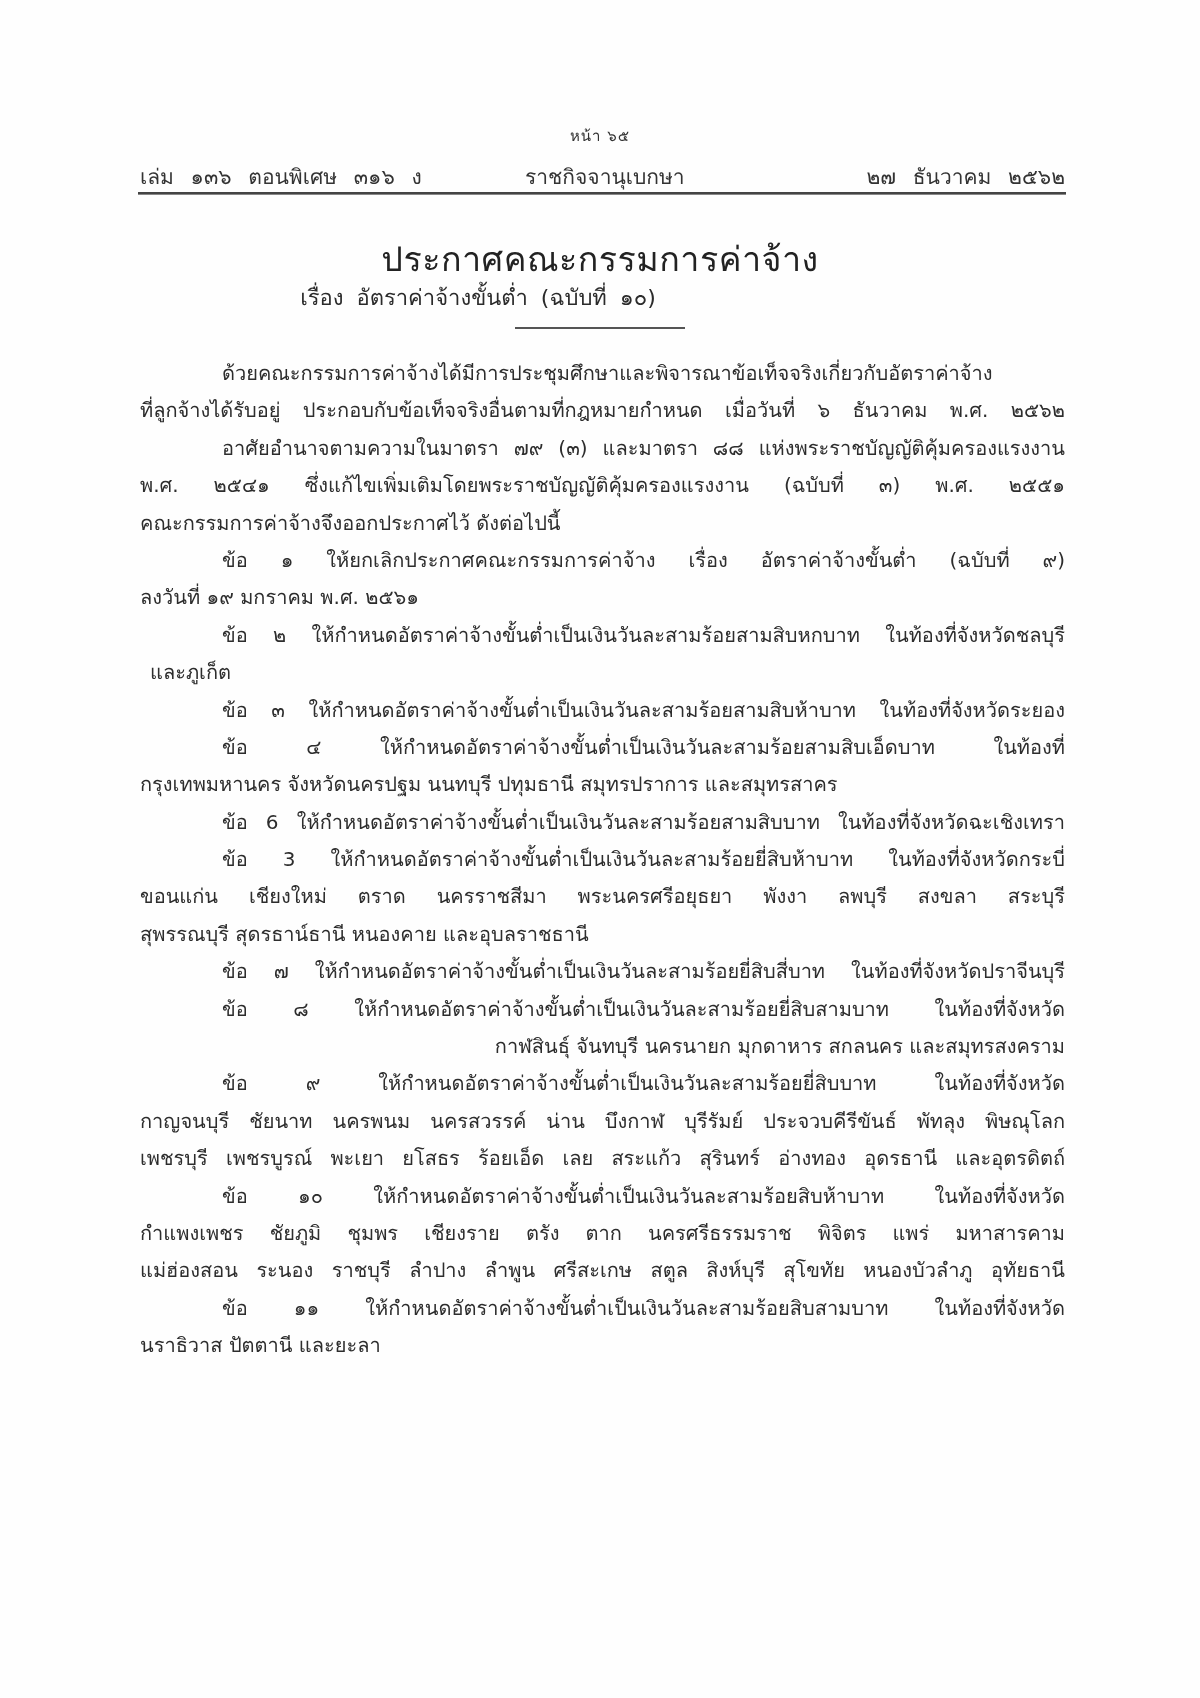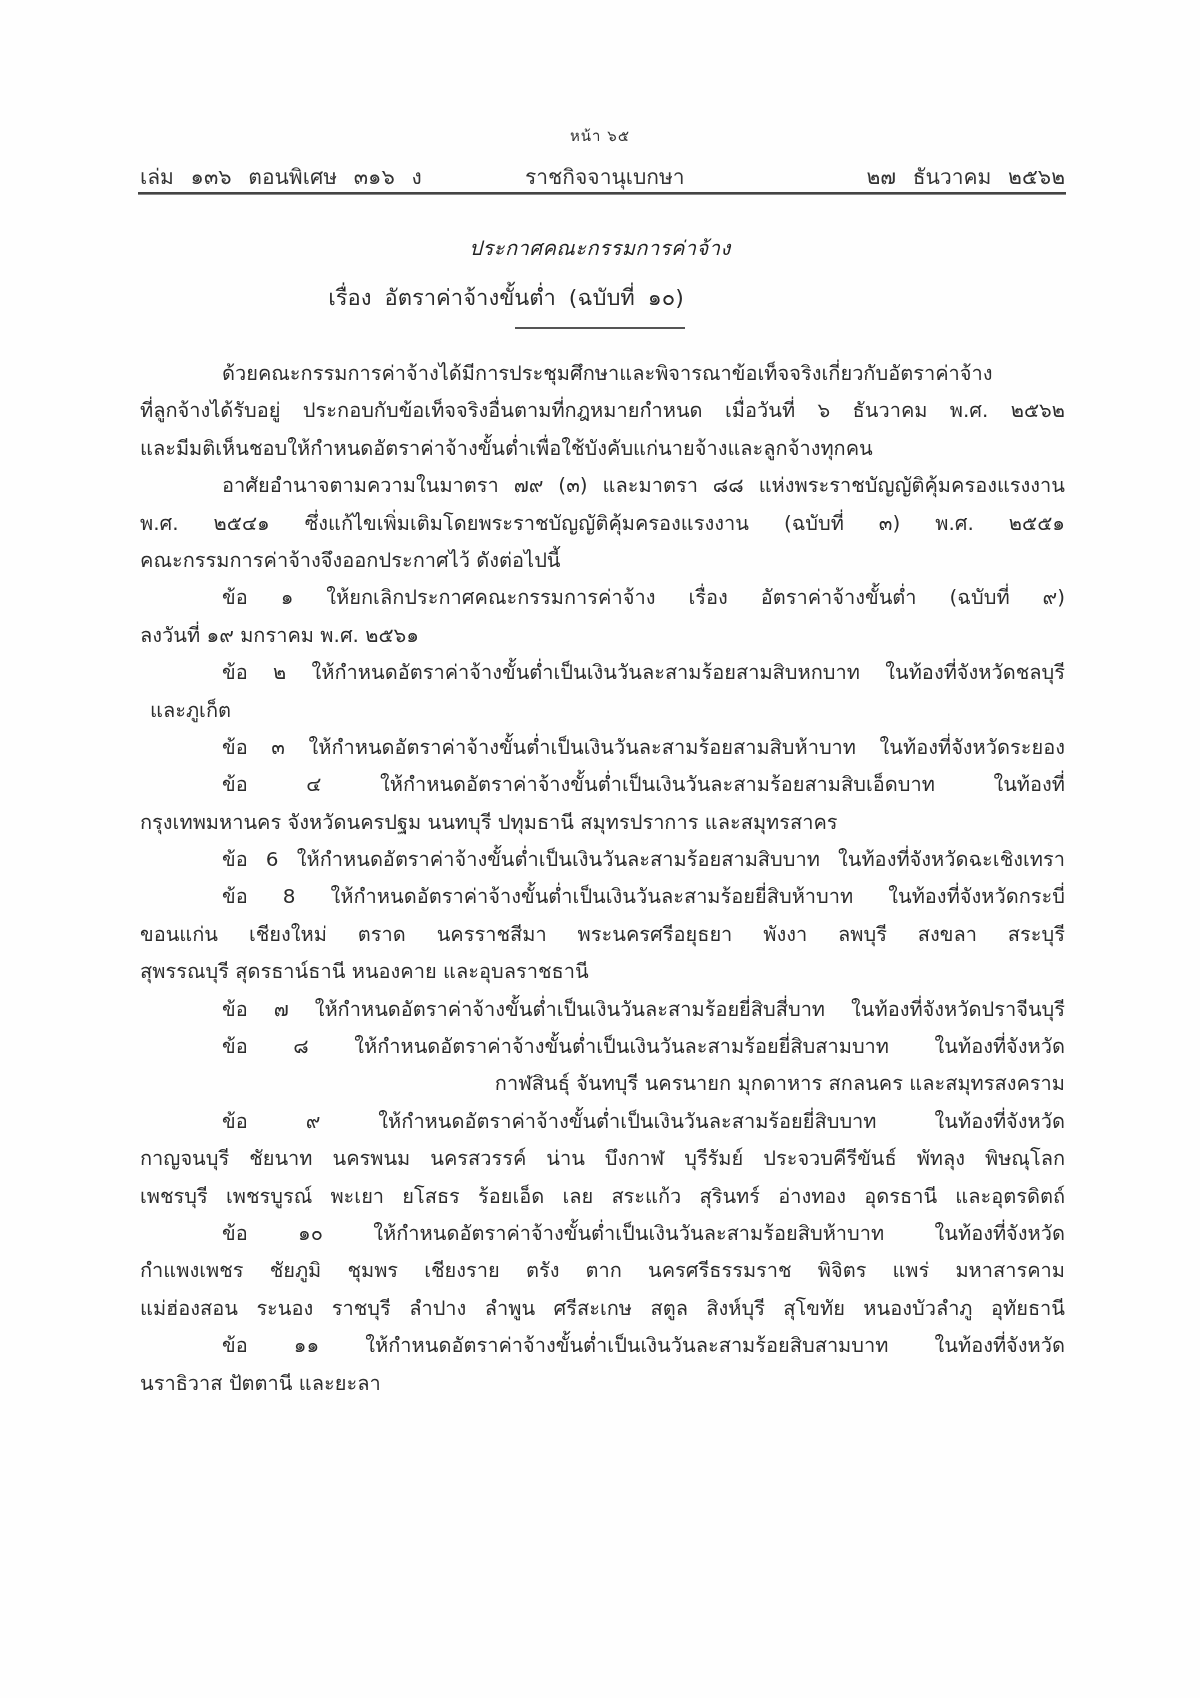--- a/index.html
+++ b/index.html
@@ -65,35 +65,33 @@
       border-top: 2px solid #444;
       border-bottom: 1px solid #888;
     }
     
     .title {
       position: absolute;
       top: 232px;
       left: 0;
       width: 1200px;
       text-align: center;
-      font-size: 20px;
+      font-size: 34px;
       color: #222;
       letter-spacing: 0.5px;
-      font-style: italic;
     }
     .subtitle {
       position: absolute;
       top: 280px;
       left: 0;
       width: 956px;
       text-align: center;
       font-size: 22px;
       color: #2b2b2b;
       word-spacing: 6px;
-      padding-left: 28px;
     }
     .title-rule {
       position: absolute;
       top: 327px;
       left: 515px;
       width: 170px;
       border-top: 2px solid #555;
     }
     
     .body {
@@ -130,33 +128,32 @@
   </div>
   <div class="header-rule"></div>
 
   <div class="title">ประกาศคณะกรรมการค่าจ้าง</div>
   <div class="subtitle">เรื่อง  อัตราค่าจ้างขั้นต่ำ  (ฉบับที่  ๑๐)</div>
   <div class="title-rule"></div>
 
   <div class="body" id="body-lines">
     <div class="line indent justify" style="white-space: normal; overflow: hidden;">ด้วยคณะกรรมการค่าจ้างได้มีการประชุมศึกษาและพิจารณาข้อเท็จจริงเกี่ยวกับอัตราค่าจ้าง</div>
     <div class="line justify" style="white-space: normal; overflow: hidden;">ที่ลูกจ้างได้รับอยู่  ประกอบกับข้อเท็จจริงอื่นตามที่กฎหมายกำหนด  เมื่อวันที่  ๖  ธันวาคม  พ.ศ.  ๒๕๖๒</div>
-    <div class="line" style="white-space: nowrap; overflow: hidden;">และมีมติเห็นชอบให้กำหนดอัตราค่าจ้างขั้นต่ำเพื่อใช้บังคับแก่นายจ้างและลูกจ้างทุกคน</div>
     <div class="line indent justify" style="white-space: normal; overflow: hidden;">อาศัยอำนาจตามความในมาตรา  ๗๙  (๓)  และมาตรา  ๘๘  แห่งพระราชบัญญัติคุ้มครองแรงงาน</div>
     <div class="line justify" style="white-space: normal; overflow: hidden;">พ.ศ.  ๒๕๔๑  ซึ่งแก้ไขเพิ่มเติมโดยพระราชบัญญัติคุ้มครองแรงงาน  (ฉบับที่  ๓)  พ.ศ.  ๒๕๕๑</div>
     <div class="line" style="white-space: nowrap; overflow: hidden;">คณะกรรมการค่าจ้างจึงออกประกาศไว้  ดังต่อไปนี้</div>
     <div class="line indent justify" style="white-space: normal; overflow: hidden;">ข้อ  ๑  ให้ยกเลิกประกาศคณะกรรมการค่าจ้าง  เรื่อง  อัตราค่าจ้างขั้นต่ำ  (ฉบับที่  ๙)</div>
     <div class="line" style="white-space: nowrap; overflow: hidden;">ลงวันที่  ๑๙  มกราคม  พ.ศ.  ๒๕๖๑</div>
     <div class="line indent justify" style="white-space: normal; overflow: hidden;">ข้อ  ๒  ให้กำหนดอัตราค่าจ้างขั้นต่ำเป็นเงินวันละสามร้อยสามสิบหกบาท  ในท้องที่จังหวัดชลบุรี</div>
     <div class="line" style="white-space: nowrap; overflow: hidden; margin-left: 10px;">และภูเก็ต</div>
     <div class="line indent justify" style="white-space: normal; overflow: hidden;">ข้อ  ๓  ให้กำหนดอัตราค่าจ้างขั้นต่ำเป็นเงินวันละสามร้อยสามสิบห้าบาท  ในท้องที่จังหวัดระยอง</div>
     <div class="line indent justify" style="white-space: normal; overflow: hidden;">ข้อ  ๔  ให้กำหนดอัตราค่าจ้างขั้นต่ำเป็นเงินวันละสามร้อยสามสิบเอ็ดบาท  ในท้องที่</div>
     <div class="line" style="white-space: nowrap; overflow: hidden;">กรุงเทพมหานคร  จังหวัดนครปฐม  นนทบุรี  ปทุมธานี  สมุทรปราการ  และสมุทรสาคร</div>
     <div class="line indent justify" style="white-space: normal; overflow: hidden;">ข้อ  6  ให้กำหนดอัตราค่าจ้างขั้นต่ำเป็นเงินวันละสามร้อยสามสิบบาท  ในท้องที่จังหวัดฉะเชิงเทรา</div>
-    <div class="line indent justify" style="white-space: normal; overflow: hidden;">ข้อ  8  ให้กำหนดอัตราค่าจ้างขั้นต่ำเป็นเงินวันละสามร้อยยี่สิบห้าบาท  ในท้องที่จังหวัดกระบี่</div>
+    <div class="line indent justify" style="white-space: normal; overflow: hidden;">ข้อ  3  ให้กำหนดอัตราค่าจ้างขั้นต่ำเป็นเงินวันละสามร้อยยี่สิบห้าบาท  ในท้องที่จังหวัดกระบี่</div>
     <div class="line justify" style="white-space: normal; overflow: hidden;">ขอนแก่น  เชียงใหม่  ตราด  นครราชสีมา  พระนครศรีอยุธยา  พังงา  ลพบุรี  สงขลา  สระบุรี</div>
     <div class="line" style="white-space: nowrap; overflow: hidden;">สุพรรณบุรี  สุดรธาน์ธานี  หนองคาย  และอุบลราชธานี</div>
     <div class="line indent justify" style="white-space: normal; overflow: hidden;">ข้อ  ๗  ให้กำหนดอัตราค่าจ้างขั้นต่ำเป็นเงินวันละสามร้อยยี่สิบสี่บาท  ในท้องที่จังหวัดปราจีนบุรี</div>
     <div class="line indent justify" style="white-space: normal; overflow: hidden;">ข้อ  ๘  ให้กำหนดอัตราค่าจ้างขั้นต่ำเป็นเงินวันละสามร้อยยี่สิบสามบาท  ในท้องที่จังหวัด</div>
     <div class="line" style="white-space: nowrap; overflow: hidden; text-align: right;">กาฬสินธุ์  จันทบุรี  นครนายก  มุกดาหาร  สกลนคร  และสมุทรสงคราม</div>
     <div class="line indent justify" style="white-space: normal; overflow: hidden;">ข้อ  ๙  ให้กำหนดอัตราค่าจ้างขั้นต่ำเป็นเงินวันละสามร้อยยี่สิบบาท  ในท้องที่จังหวัด</div>
     <div class="line justify" style="white-space: normal; overflow: hidden;">กาญจนบุรี  ชัยนาท  นครพนม  นครสวรรค์  น่าน  บึงกาฬ  บุรีรัมย์  ประจวบคีรีขันธ์  พัทลุง  พิษณุโลก</div>
     <div class="line justify" style="white-space: normal; overflow: hidden;">เพชรบุรี  เพชรบูรณ์  พะเยา  ยโสธร  ร้อยเอ็ด  เลย  สระแก้ว  สุรินทร์  อ่างทอง  อุดรธานี  และอุตรดิตถ์</div>
     <div class="line indent justify" style="white-space: normal; overflow: hidden;">ข้อ  ๑๐  ให้กำหนดอัตราค่าจ้างขั้นต่ำเป็นเงินวันละสามร้อยสิบห้าบาท  ในท้องที่จังหวัด</div>
     <div class="line justify" style="white-space: normal; overflow: hidden;">กำแพงเพชร  ชัยภูมิ  ชุมพร  เชียงราย  ตรัง  ตาก  นครศรีธรรมราช  พิจิตร  แพร่  มหาสารคาม</div>

